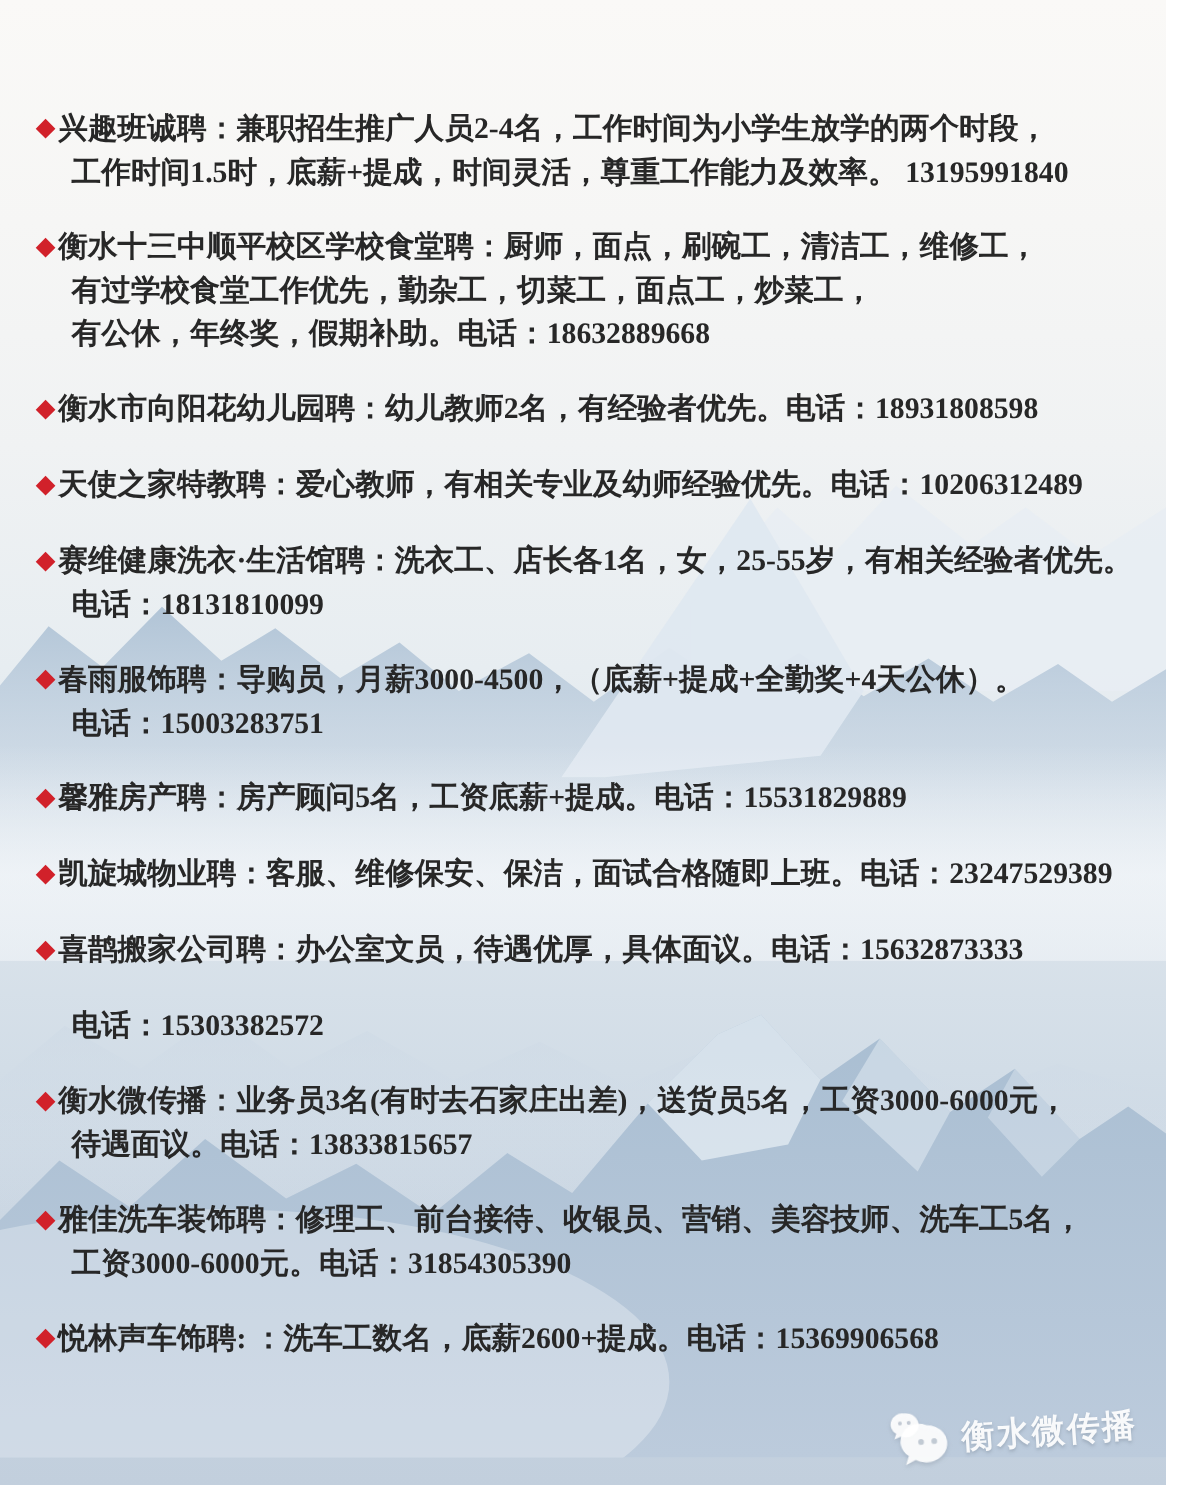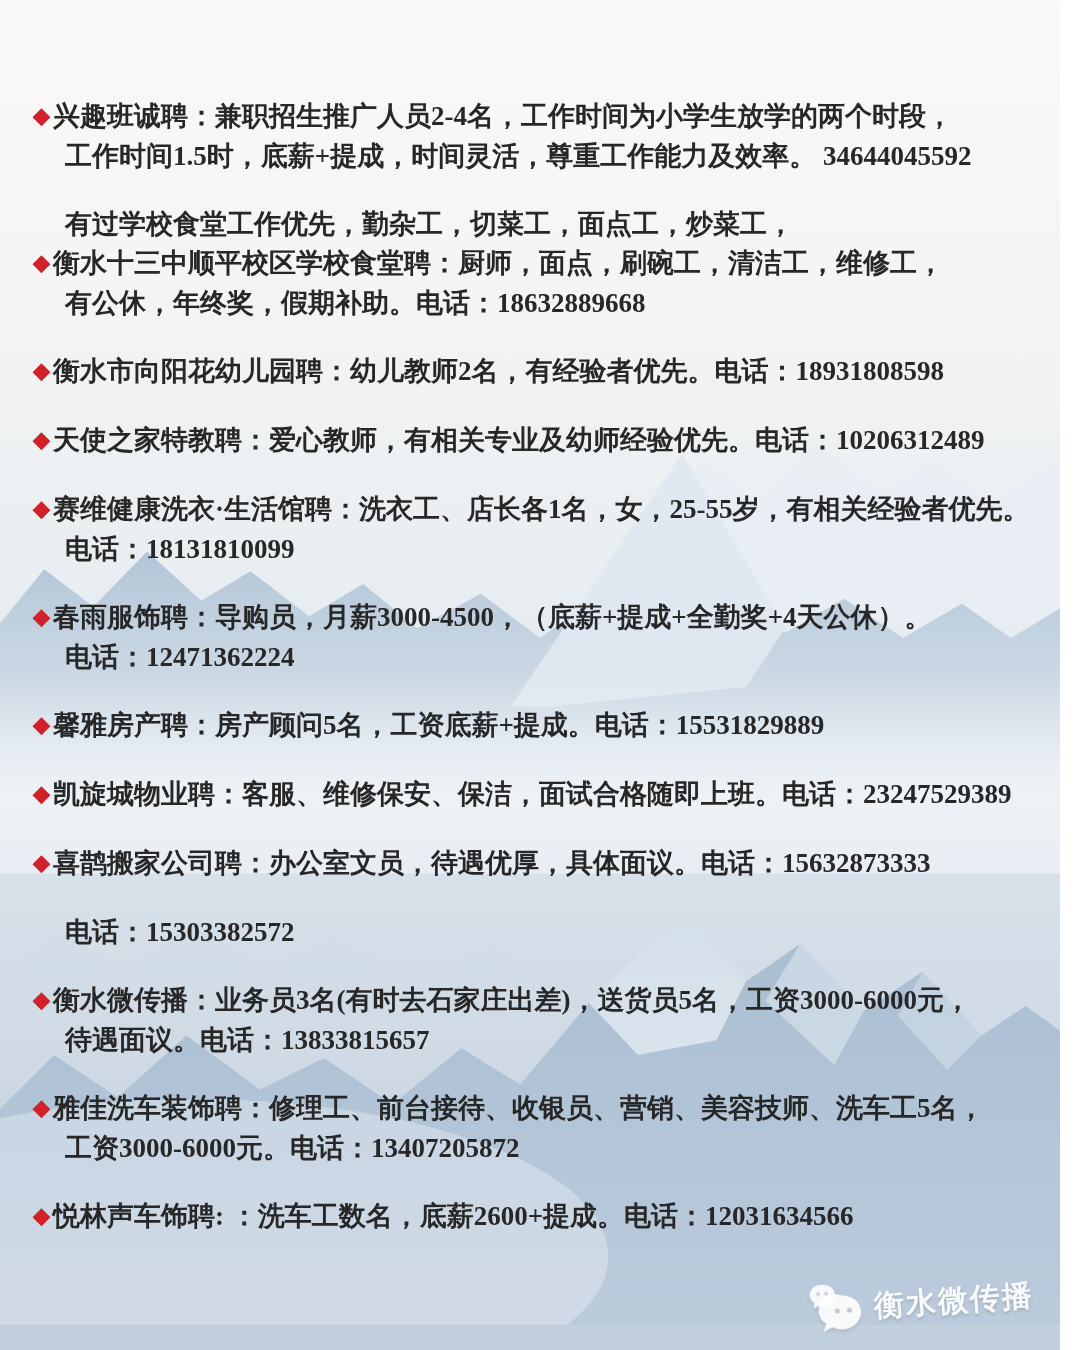--- a/index.html
+++ b/index.html
@@ -79,63 +79,63 @@
     <path d="M600,1022 L665,958 L705,940 L760,1000 L730,1060 L650,1075 Z" fill="#f4f8fb" opacity="0.6"></path>
     <path d="M815,962 L880,1030 L850,1085 L780,1020 Z" fill="#eef4f9" opacity="0.45"></path>
     <path d="M940,990 L1000,1055 L965,1090 L915,1035 Z" fill="#eef4f9" opacity="0.35"></path>
 
     <ellipse cx="200" cy="1280" rx="420" ry="160" fill="#ffffff" opacity="0.3"></ellipse>
   </svg>
 
   <div class="content" id="listings">
       <div class="entry">
         <div class="line"><span class="bullet">◆</span><span>兴趣班诚聘：兼职招生推广人员2-4名，工作时间为小学生放学的两个时段，</span></div>
-        <div class="line cont"><span>工作时间1.5时，底薪+提成，时间灵活，尊重工作能力及效率。 34644045592</span></div>
+        <div class="line cont"><span>工作时间1.5时，底薪+提成，时间灵活，尊重工作能力及效率。 13195991840</span></div>
       </div>
       <div class="entry">
+        <div class="line"><span class="bullet">◆</span><span>衡水十三中顺平校区学校食堂聘：厨师，面点，刷碗工，清洁工，维修工，</span></div>
         <div class="line cont"><span>有过学校食堂工作优先，勤杂工，切菜工，面点工，炒菜工，</span></div>
-        <div class="line"><span class="bullet">◆</span><span>衡水十三中顺平校区学校食堂聘：厨师，面点，刷碗工，清洁工，维修工，</span></div>
         <div class="line cont"><span>有公休，年终奖，假期补助。电话：18632889668</span></div>
       </div>
       <div class="entry">
         <div class="line"><span class="bullet">◆</span><span>衡水市向阳花幼儿园聘：幼儿教师2名，有经验者优先。电话：18931808598</span></div>
       </div>
       <div class="entry">
         <div class="line"><span class="bullet">◆</span><span>天使之家特教聘：爱心教师，有相关专业及幼师经验优先。电话：10206312489</span></div>
       </div>
       <div class="entry">
         <div class="line"><span class="bullet">◆</span><span>赛维健康洗衣·生活馆聘：洗衣工、店长各1名，女，25-55岁，有相关经验者优先。</span></div>
         <div class="line cont"><span>电话：18131810099</span></div>
       </div>
       <div class="entry">
         <div class="line"><span class="bullet">◆</span><span>春雨服饰聘：导购员，月薪3000-4500，（底薪+提成+全勤奖+4天公休）。</span></div>
-        <div class="line cont"><span>电话：12471362224</span></div>
+        <div class="line cont"><span>电话：15003283751</span></div>
       </div>
       <div class="entry">
         <div class="line"><span class="bullet">◆</span><span>馨雅房产聘：房产顾问5名，工资底薪+提成。电话：15531829889</span></div>
       </div>
       <div class="entry">
         <div class="line"><span class="bullet">◆</span><span>凯旋城物业聘：客服、维修保安、保洁，面试合格随即上班。电话：23247529389</span></div>
       </div>
       <div class="entry">
         <div class="line"><span class="bullet">◆</span><span>喜鹊搬家公司聘：办公室文员，待遇优厚，具体面议。电话：15632873333</span></div>
       </div>
       <div class="entry">
         <div class="line cont"><span>电话：15303382572</span></div>
       </div>
       <div class="entry">
         <div class="line"><span class="bullet">◆</span><span>衡水微传播：业务员3名(有时去石家庄出差)，送货员5名，工资3000-6000元，</span></div>
         <div class="line cont"><span>待遇面议。电话：13833815657</span></div>
       </div>
       <div class="entry">
         <div class="line"><span class="bullet">◆</span><span>雅佳洗车装饰聘：修理工、前台接待、收银员、营销、美容技师、洗车工5名，</span></div>
-        <div class="line cont"><span>工资3000-6000元。电话：13407205872</span></div>
+        <div class="line cont"><span>工资3000-6000元。电话：31854305390</span></div>
       </div>
       <div class="entry">
-        <div class="line"><span class="bullet">◆</span><span>悦林声车饰聘: ：洗车工数名，底薪2600+提成。电话：12031634566</span></div>
+        <div class="line"><span class="bullet">◆</span><span>悦林声车饰聘: ：洗车工数名，底薪2600+提成。电话：15369906568</span></div>
       </div>
     </div>
 
   <div class="watermark">
     <svg class="wm-icon" width="58" height="54" viewBox="0 0 58 54" aria-hidden="true">
       <g fill="rgba(255,255,255,0.92)">
         <path d="M14,2 a12,11 0 1 1 -4,21 l-6,2 2,-5 a11,10 0 0 1 8,-18 Z"></path>
         <path d="M34,14 a19,17 0 1 1 -12,31 l-9,4 3,-8 a17,16 0 0 1 18,-27 Z"></path>
       </g>
       <g fill="rgba(150,162,178,0.55)">

